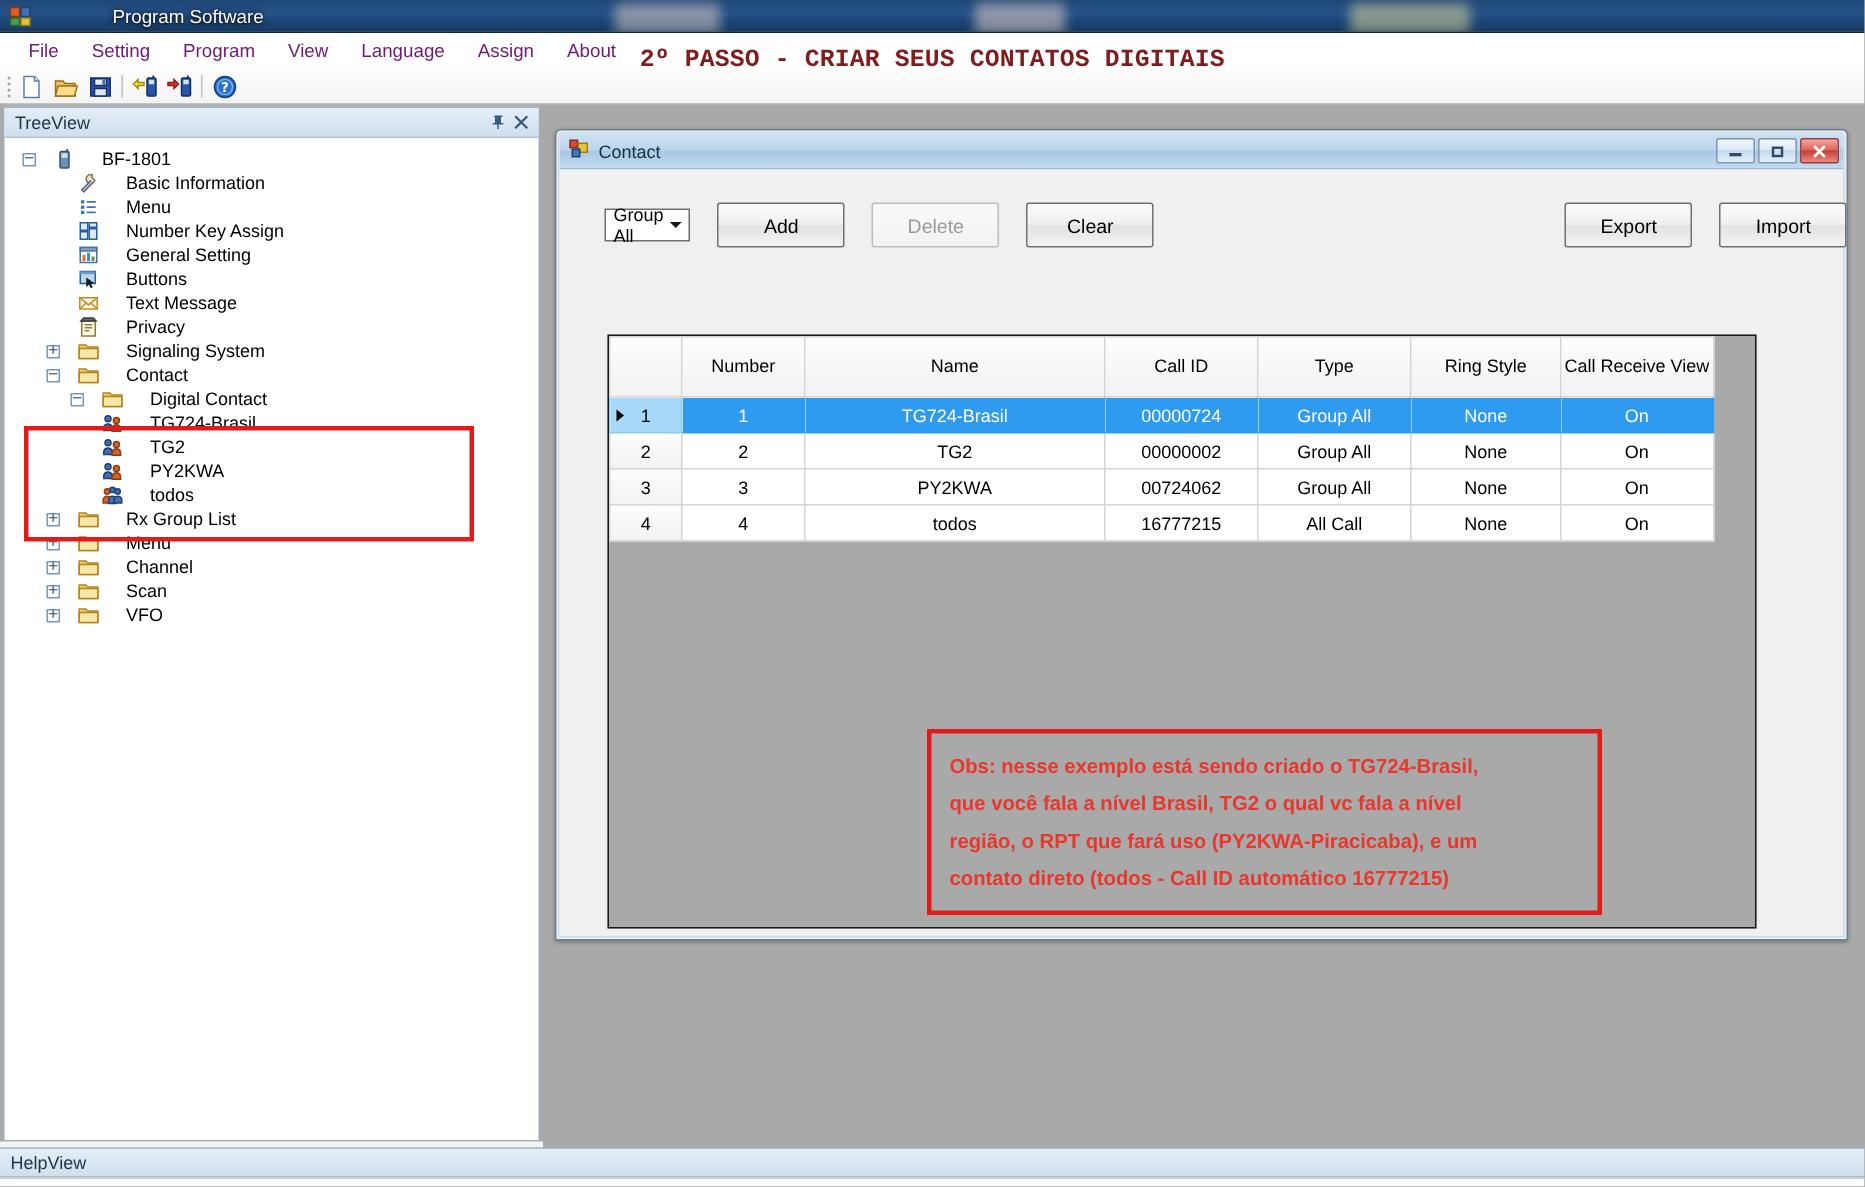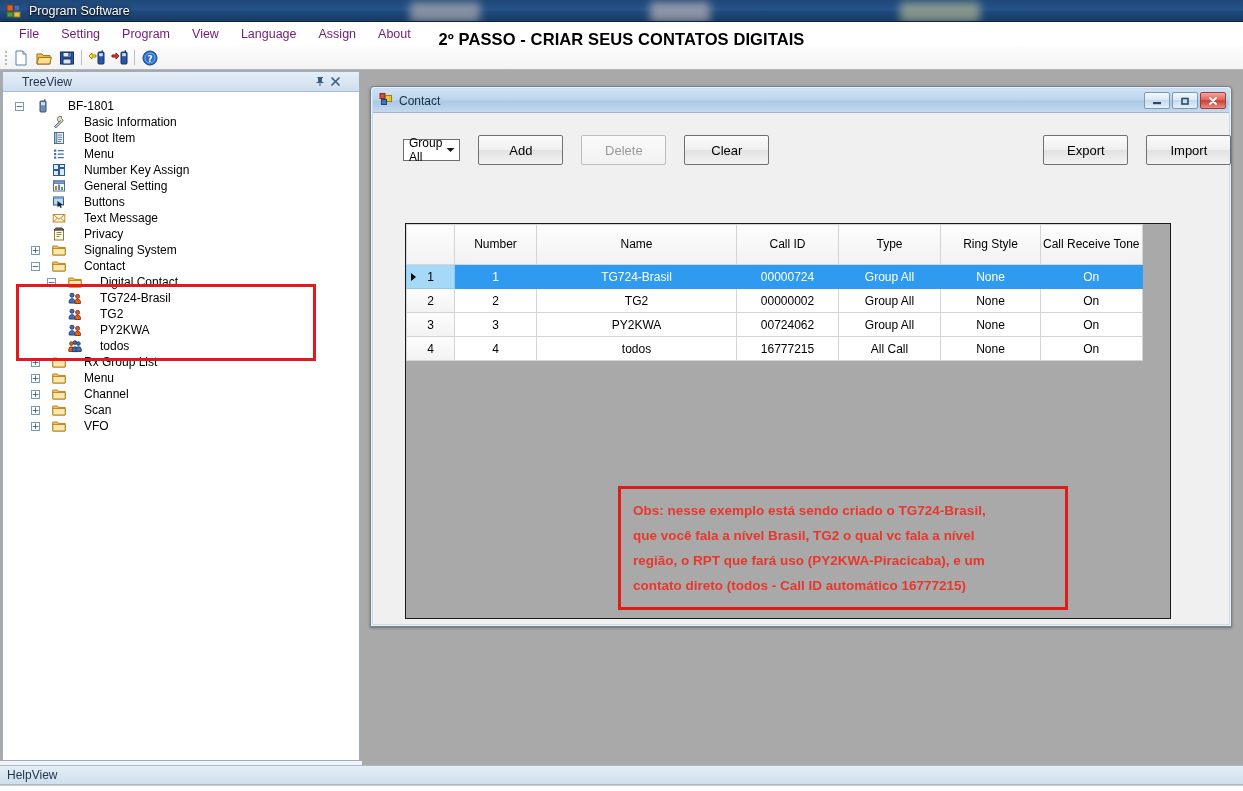--- a/index.html
+++ b/index.html
@@ -12,20 +12,21 @@
   }
   body { background: #a9a9a9; position: relative; }
 
   
   .os-titlebar {
     position: absolute; left: 0; top: 0; width: 1243px; height: 22px;
     background: linear-gradient(180deg, #1e4876 0%, #27528a 45%, #1f4a7e 55%, #173a63 100%);
     border-bottom: 1px solid #0d2440;
     display: flex; align-items: center;
     overflow: hidden;
+    gap: 46px;
   }
   .os-titlebar .blur-a, .os-titlebar .blur-b, .os-titlebar .blur-c {
     position: absolute; top: 2px; height: 20px; border-radius: 3px;
     filter: blur(4px); opacity: .55;
   }
   .os-titlebar .blur-a { left: 410px; width: 70px; background: #d8c8c0; }
   .os-titlebar .blur-b { left: 650px; width: 60px; background: #e8d0c8; }
   .os-titlebar .blur-c { left: 900px; width: 80px; background: #d8d29a; }
   .os-appicon {
     position: relative; z-index: 2;
@@ -66,21 +67,21 @@
   
   .treepanel {
     position: absolute; left: 2px; top: 71px; width: 358px; height: 690px;
     background: #ffffff;
     border: 1px solid #9badc0;
   }
   .tree-header {
     height: 20px;
     background: linear-gradient(180deg, #e4eef7 0%, #cfdeee 100%);
     border-bottom: 1px solid #a8bcd0;
-    display: flex; align-items: center; padding: 0 16px;
+    display: flex; align-items: center; padding: 0 4px;
     color: #21374d; font-size: 12px;
   }
   .tree-header .tt { flex: 1; padding-left: 3px; }
   .tree-hbtn { width: 15px; height: 15px; display:flex; align-items:center; justify-content:center;
                color:#2b4a66; font-size: 12px; }
   .tree-body { padding: 6px 0 0 6px; font-size: 12px; color: #000; position: relative; }
   .tnode { display: flex; align-items: center; height: 16px; white-space: nowrap; }
   .tnode .lbl { margin-left: 16px; }
   .expander {
     width: 9px; height: 9px; border: 1px solid #7898b8; background: #fff;
@@ -99,23 +100,24 @@
   .i3 { padding-left: 56px; }
 
   
   .red-rect {
     position: absolute; border: 3px solid #e01b1b; pointer-events: none;
   }
 
   
   .banner-title {
     position: absolute; left: 0; top: 30px; width: 1243px;
-    text-align: center; color: #000000;
+    text-align: center; color: #7f1d1d;
     font-size: 16.5px; font-weight: bold; letter-spacing: .1px;
     z-index: 5;
+    font-family: Liberation Mono, monospace;
   }
 
   
   .mdi-client {
     position: absolute; left: 363px; top: 71px; width: 880px; height: 690px;
     background: #a9a9a9;
   }
 
   
   .childwin {
@@ -356,32 +358,20 @@
       <span class="dotline"></span>
       <span class="ico">
         <svg width="14" height="14" viewBox="0 0 14 14">
           <path d="M9.5 1.5 a3 3 0 1 0 1.8 3.6 l-2 -1.8 z" fill="#e8e2c8" stroke="#7d7455"></path>
           <path d="M8.6 5.4 L2.5 11.6 l1.4 1.3 L10 6.7" fill="#c8cdd6" stroke="#5d6a7a"></path>
         </svg>
       </span>
       <span class="lbl">Basic Information</span>
     </div>
 
-    <div class="tnode i1">
-      <span class="expander none"></span>
-      <span class="dotline"></span>
-      <span class="ico">
-        <svg width="14" height="14" viewBox="0 0 14 14">
-          <rect x="2.5" y="1.5" width="9" height="11" fill="#eef4fb" stroke="#4b7099"></rect>
-          <rect x="2.5" y="1.5" width="2.3" height="11" fill="#9dc2e6" stroke="#4b7099"></rect>
-          <path d="M6 4 h4 M6 6.3 h4 M6 8.6 h4 M6 10.6 h3" stroke="#4b7099" stroke-width="0.9"></path>
-        </svg>
-      </span>
-      <span class="lbl">Boot Item</span>
-    </div>
 
     <div class="tnode i1">
       <span class="expander none"></span>
       <span class="dotline"></span>
       <span class="ico">
         <svg width="14" height="14" viewBox="0 0 14 14">
           <rect x="2" y="2.5" width="2.2" height="2.2" fill="#3f6fb5"></rect>
           <rect x="2" y="6" width="2.2" height="2.2" fill="#3f6fb5"></rect>
           <rect x="2" y="9.5" width="2.2" height="2.2" fill="#3f6fb5"></rect>
           <path d="M5.8 3.6 h6 M5.8 7.1 h6 M5.8 10.6 h6" stroke="#3f6fb5" stroke-width="1.2"></path>
@@ -671,21 +661,21 @@
               <col style="width:100px">
           </colgroup>
           <thead>
             <tr>
               <th class="rowhdr"></th>
               <th>Number</th>
               <th>Name</th>
               <th>Call ID</th>
               <th>Type</th>
               <th>Ring Style</th>
-              <th>Call Receive Tone</th>
+              <th>Call Receive View</th>
             </tr>
           </thead>
           <tbody>
             <tr class="sel">
               <td class="rowhdr">
                 <span class="tri"></span>
                 <span>1</span>
               </td>
               <td>1</td>
               <td>TG724-Brasil</td>

